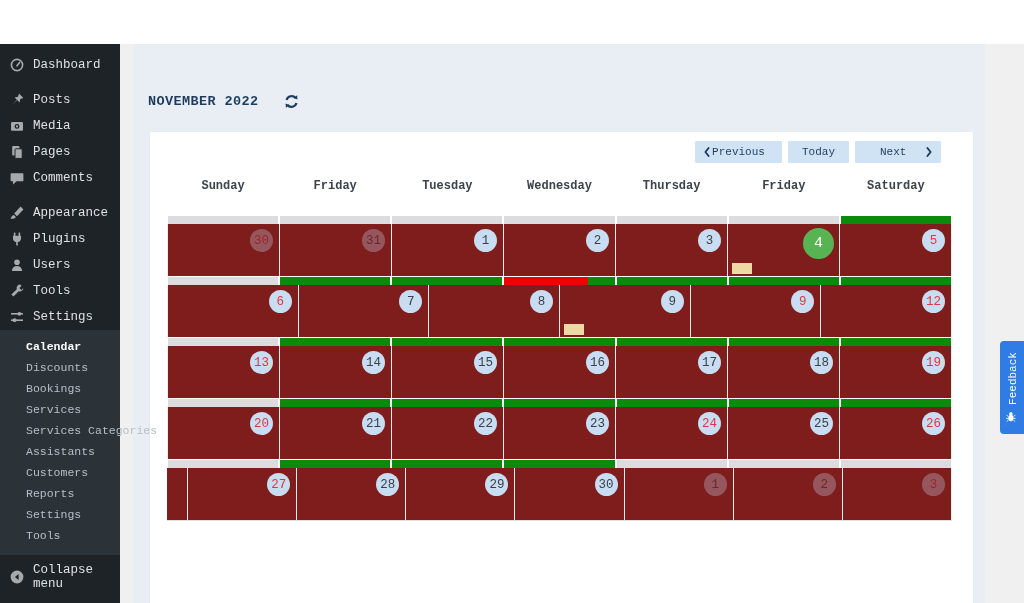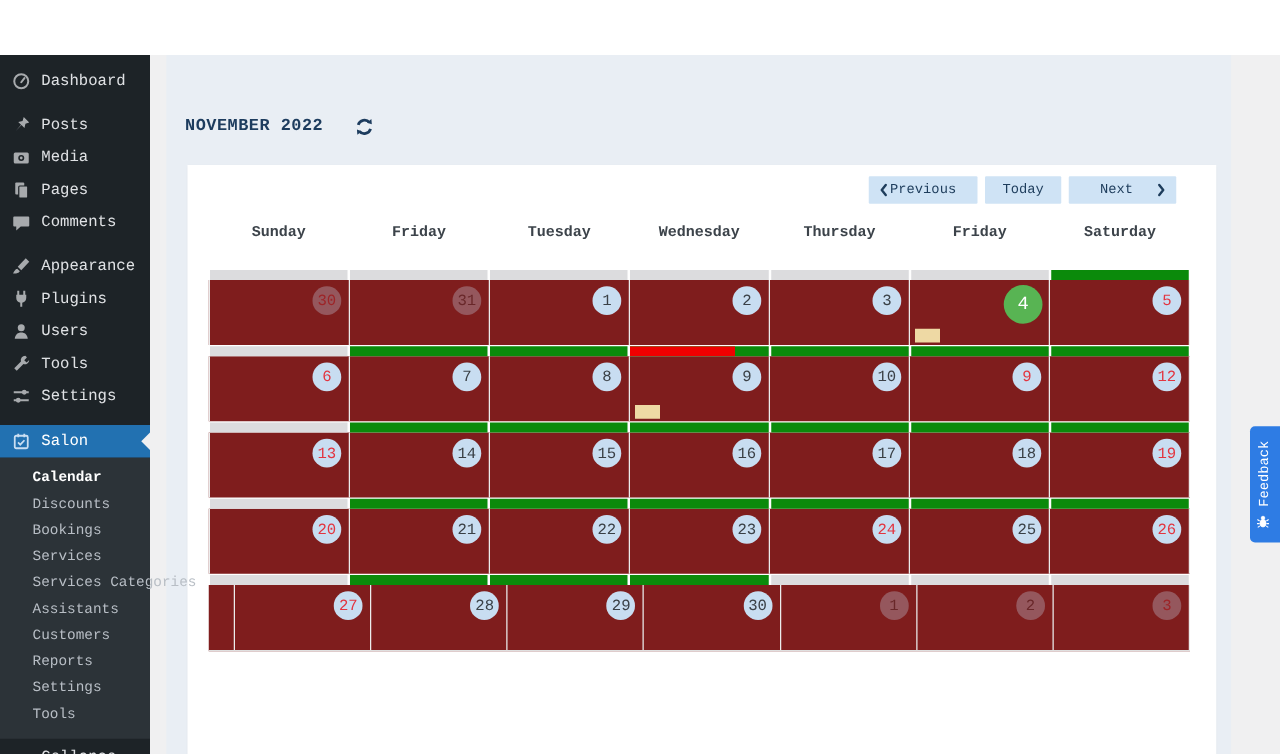--- a/index.html
+++ b/index.html
@@ -184,32 +184,20 @@
         <svg viewBox="0 0 20 20">
             <rect x="2.5" y="5" width="15" height="2"></rect>
             <circle cx="13" cy="6" r="2.4"></circle>
             <rect x="2.5" y="13" width="15" height="2"></rect>
             <circle cx="7" cy="14" r="2.4"></circle>
           </svg>
       </span>
       <span>Settings</span>
     </div>
 
-    <div class="menu-item active">
-      <span class="ic">
-        <svg viewBox="0 0 20 20">
-            <rect x="3.5" y="4.5" width="13" height="12.5" rx="1.5" fill="none" stroke="#c9def2" stroke-width="1.8"></rect>
-            <line x1="7" y1="2.5" x2="7" y2="6" stroke="#c9def2" stroke-width="1.8"></line>
-            <line x1="13" y1="2.5" x2="13" y2="6" stroke="#c9def2" stroke-width="1.8"></line>
-            <path d="M6.8 11.2l2.2 2.2 4.2-4.4" fill="none" stroke="#c9def2" stroke-width="1.8"></path>
-          </svg>
-      </span>
-      <span>Salon</span>
-      <span class="notch"></span>
-    </div>
 
     <div class="submenu">
       <div class="sub-item current">Calendar</div>
       <div class="sub-item">Discounts</div>
       <div class="sub-item">Bookings</div>
       <div class="sub-item">Services</div>
       <div class="sub-item">Services Categories</div>
       <div class="sub-item">Assistants</div>
       <div class="sub-item">Customers</div>
       <div class="sub-item">Reports</div>
@@ -331,23 +319,20 @@
               <span class="badge">7</span>
             </div>
             <div class="cell">
               <span class="badge">8</span>
             </div>
             <div class="cell">
               <span class="badge">9</span>
               <div class="marker"></div>
             </div>
             <div class="cell">
-              <span class="badge">10</span>
-            </div>
-            <div class="cell">
               <span class="badge holiday">9</span>
             </div>
             <div class="cell">
               <span class="badge holiday">12</span>
             </div>
           </div>
           <div class="strip-row">
             <div class="strip gray"></div>
             <div class="strip green"></div>
             <div class="strip green"></div>

